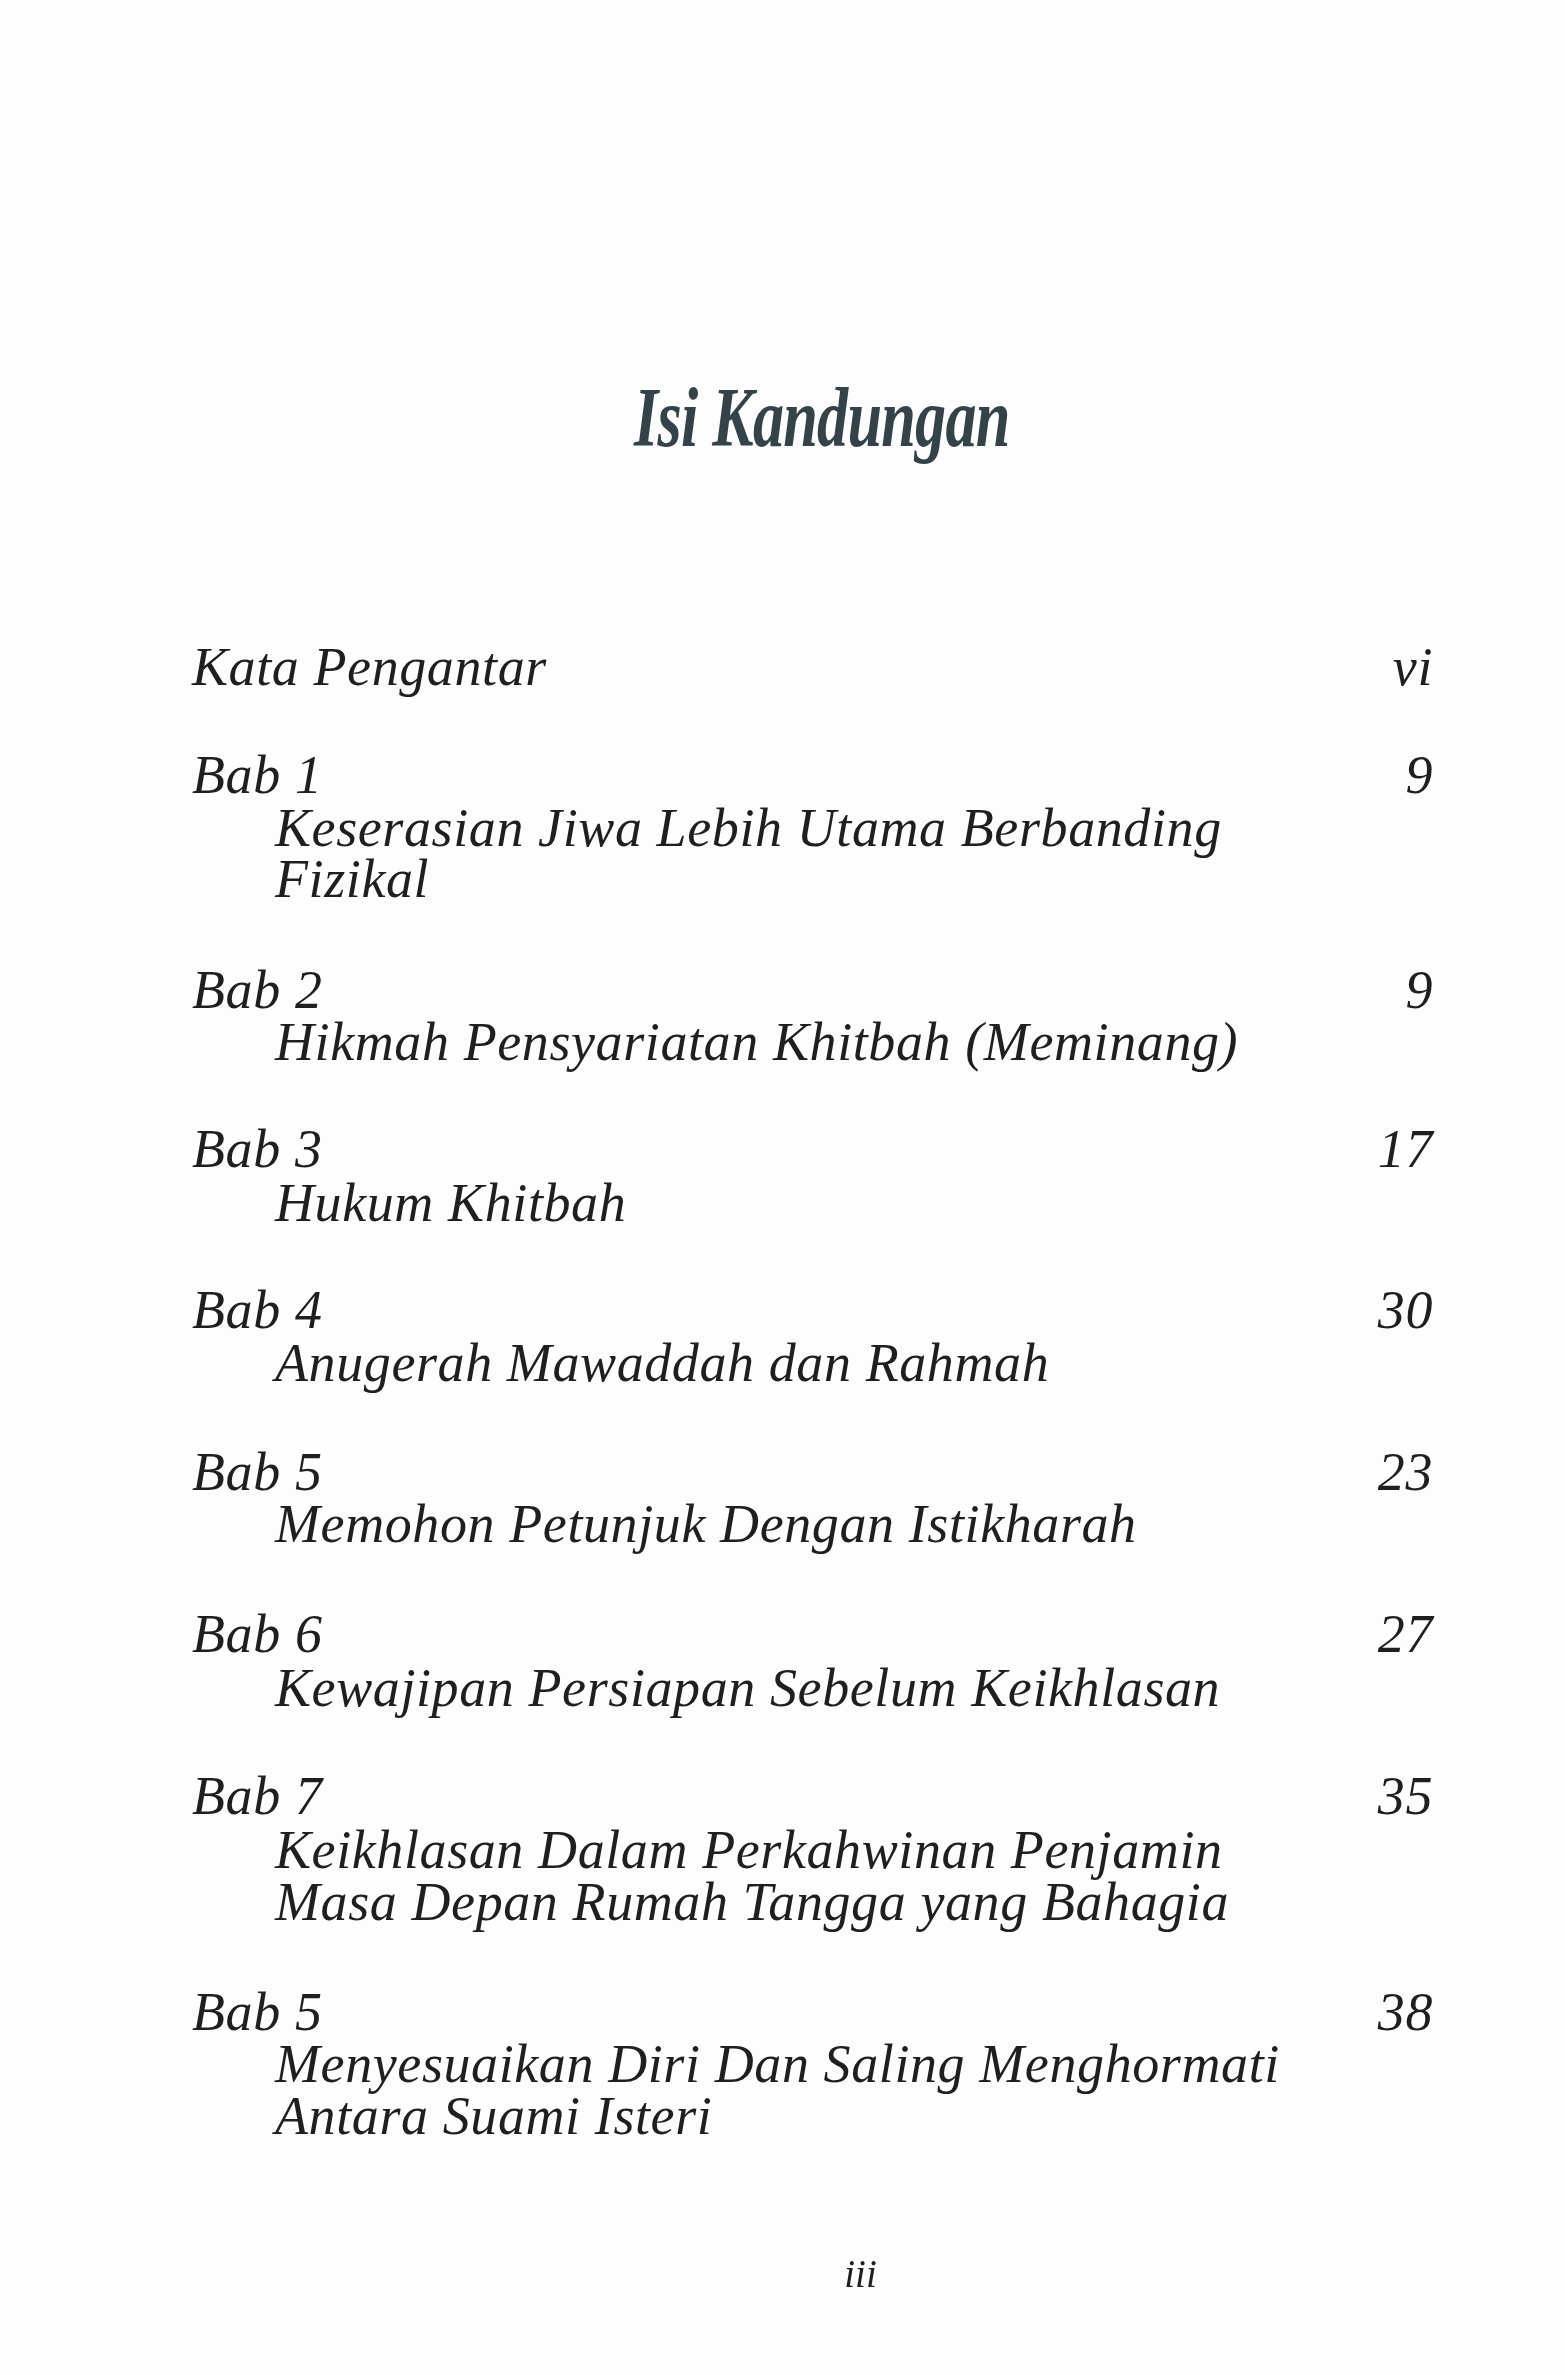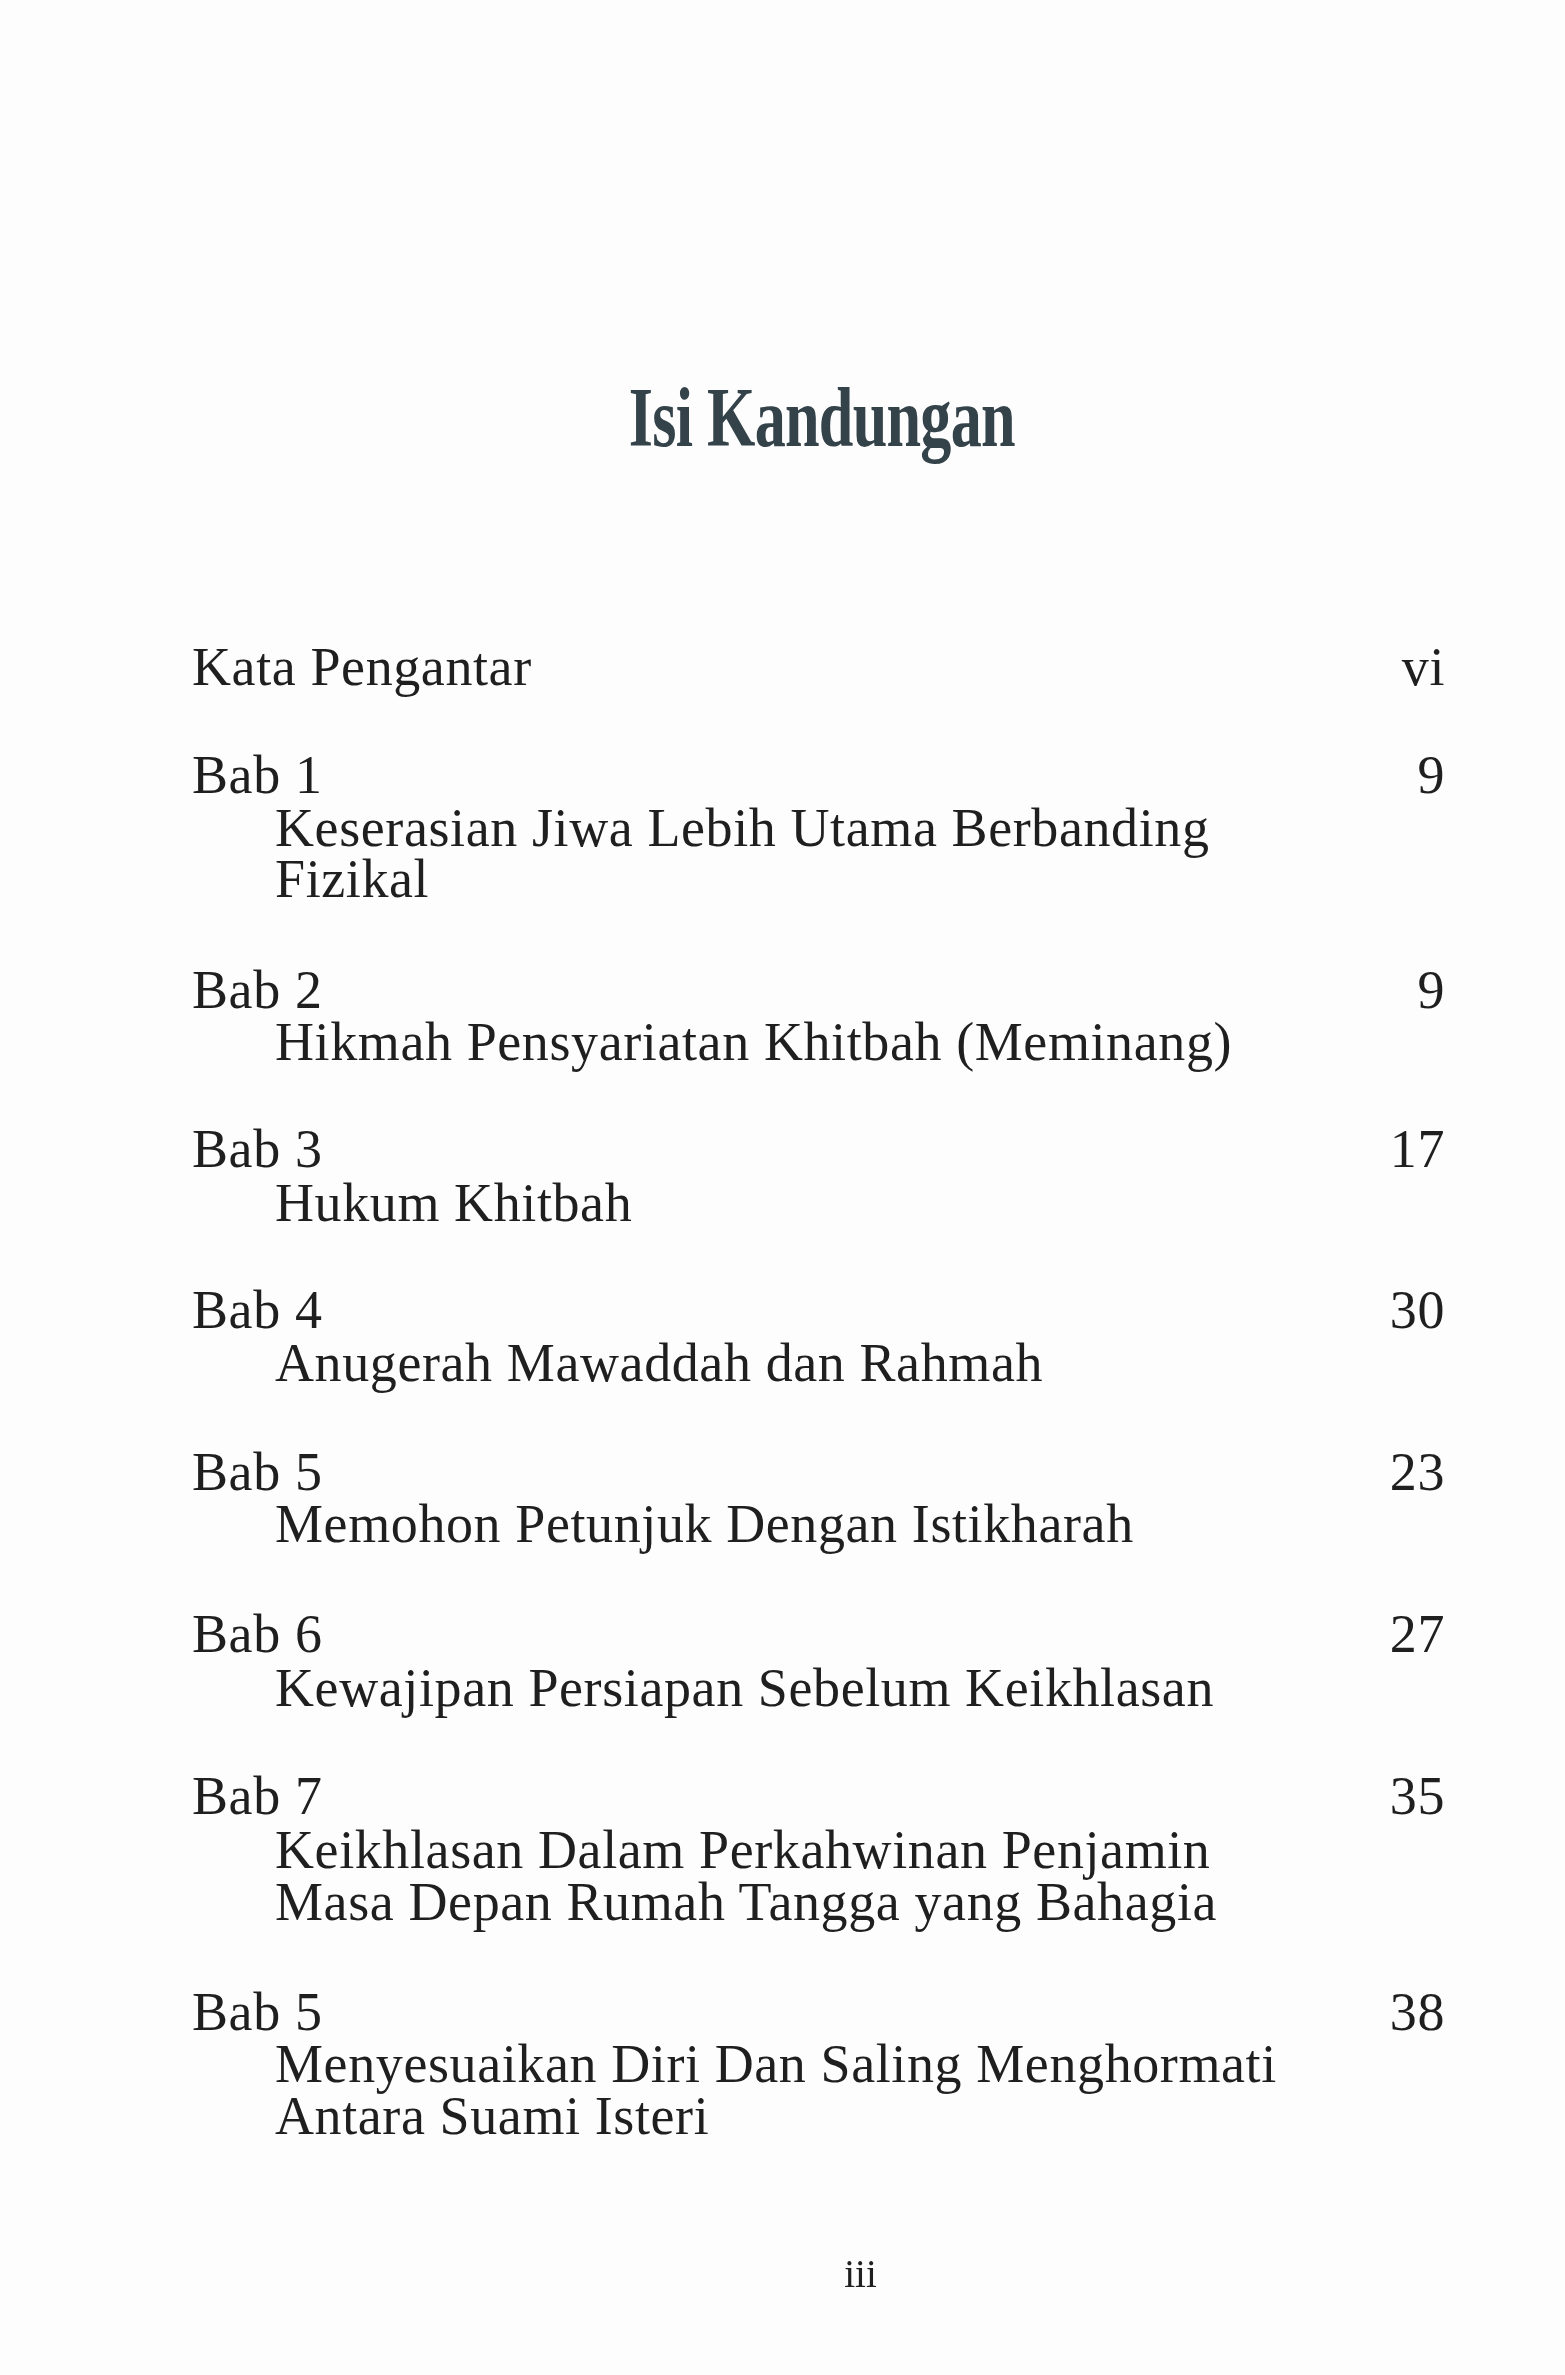--- a/index.html
+++ b/index.html
@@ -2,39 +2,39 @@
 <html><head>
 <meta charset="utf-8">
 <style>
   html, body { margin: 0; padding: 0; }
   body {
     width: 1565px; height: 2376px; background: #fdfdfd;
     position: relative; overflow: hidden;
     font-family: "Liberation Serif", "DejaVu Serif", serif;
     color: #1f1f1f;
   }
-  .page { position: absolute; left: 0; top: 0; width: 1565px; height: 1820px; }
+  .page { position: absolute; left: 0; top: 0; width: 1565px; height: 1820px; font-style: italic; }
   .title {
     position: absolute; left: 0; width: 1565px; top: 369px;
     text-align: center; height: 98px;
   }
   .title span {
     display: inline-block;
     font-family: "Liberation Serif", "DejaVu Serif", serif;
     font-weight: bold; font-size: 84px; line-height: 98px;
     color: #34434a; transform: scaleX(0.74); transform-origin: center;
     letter-spacing: -1px; margin-left: 78px;
   }
   .line {
     position: absolute; font-size: 54px; line-height: 53px; white-space: nowrap;
     letter-spacing: 0.6px; color: #1f1f1f;
   }
   .left { left: 192px; }
   .indent { left: 256px; margin-left: 19px; }
-  .pnum { right: 120px; text-align: left; }
+  .pnum { right: 132px; text-align: left; }
   .folio {
     position: absolute; left: 0; width: 1565px; text-align: center;
     top: 2249px; font-size: 39px; line-height: 49px; color: #1f1f1f;
     margin-left: 78px;
   }
 </style>
 </head>
 <body>
 
 <div class="page">

